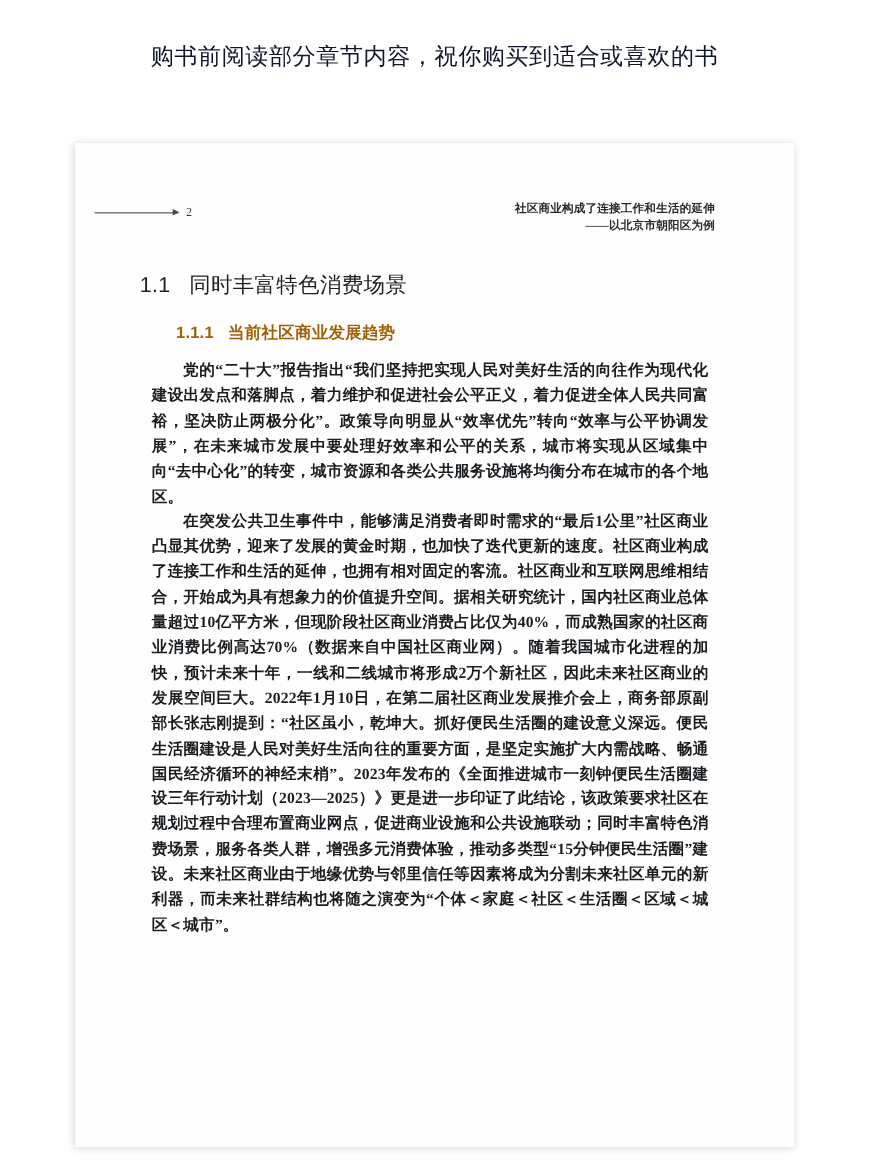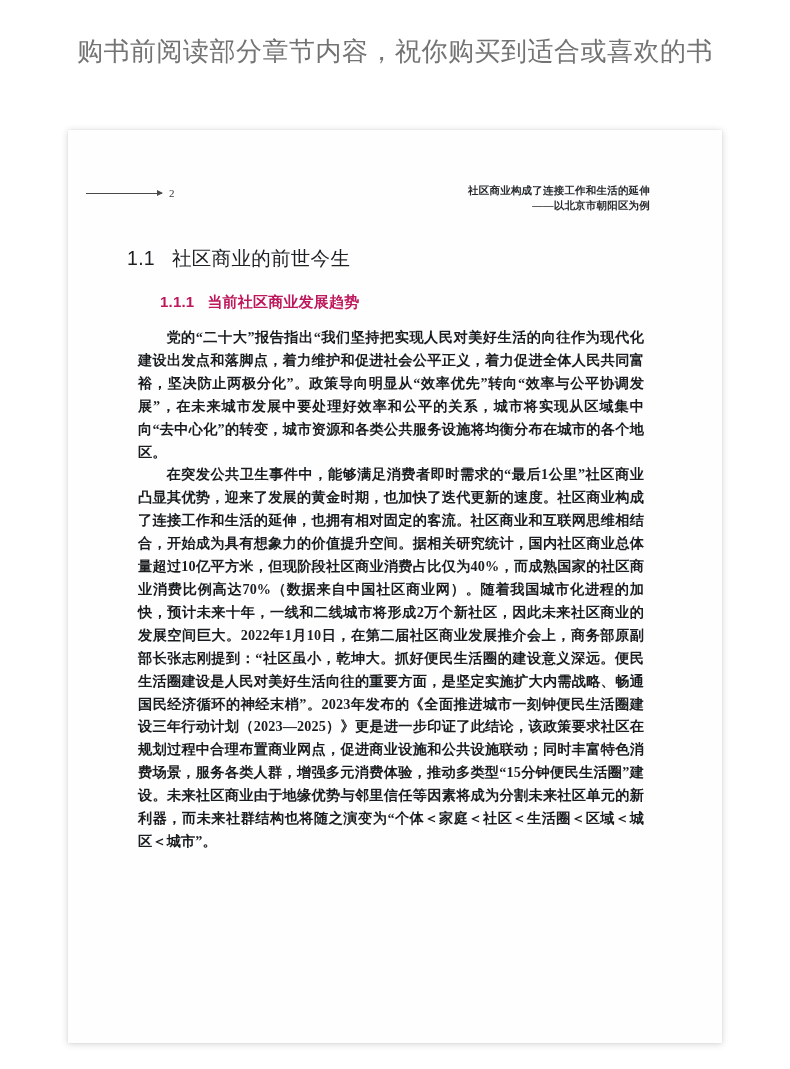--- a/index.html
+++ b/index.html
@@ -22,23 +22,23 @@
     left: 0;
     width: 790px;
     height: 104px;
     display: flex;
     align-items: center;
     justify-content: center;
     background: #ffffff;
   }
   .promo-text {
     font-family: "Liberation Sans", "DejaVu Sans", sans-serif;
-    font-size: 26px;
+    font-size: 21px;
     line-height: 1.2;
-    color: #737373;
+    color: #0f172a;
     letter-spacing: 0.5px;
     white-space: nowrap;
   }
 
   
   .page-sheet {
     position: absolute;
     left: 68px;
     top: 130px;
     width: 654px;
@@ -114,21 +114,21 @@
   }
   .h2-section .num { margin-right: 17px; }
 
   .h3-subsection {
     position: absolute;
     left: 92px;
     top: 163px;
     font-family: "Liberation Sans", "DejaVu Sans", sans-serif;
     font-size: 15px;
     font-weight: bold;
-    color: #be185d;
+    color: #a16207;
     letter-spacing: 0.2px;
     white-space: nowrap;
   }
   .h3-subsection .num { margin-right: 13px; }
 
   
   .body-block {
     position: absolute;
     left: 70px;
     top: 196px;
@@ -161,21 +161,21 @@
       <div class="folio-rule"></div>
       <div class="folio-number">2</div>
     </div>
     <div class="running-title">
       <span>社区商业构成了连接工作和生活的延伸</span>
       <span class="sub">——以北京市朝阳区为例</span>
     </div>
   </div>
 
   <div class="h2-section">
-    <span class="num">1.1</span><span>社区商业的前世今生</span>
+    <span class="num">1.1</span><span>同时丰富特色消费场景</span>
   </div>
 
   <div class="h3-subsection">
     <span class="num">1.1.1</span><span>当前社区商业发展趋势</span>
   </div>
 
   <div class="body-block">
     <p class="para">党的“二十大”报告指出“我们坚持把实现人民对美好生活的向往作为现代化建设出发点和落脚点，着力维护和促进社会公平正义，着力促进全体人民共同富裕，坚决防止两极分化”。政策导向明显从“效率优先”转向“效率与公平协调发展”，在未来城市发展中要处理好效率和公平的关系，城市将实现从区域集中向“去中心化”的转变，城市资源和各类公共服务设施将均衡分布在城市的各个地区。</p>
     <p class="para">在突发公共卫生事件中，能够满足消费者即时需求的“最后1公里”社区商业凸显其优势，迎来了发展的黄金时期，也加快了迭代更新的速度。社区商业构成了连接工作和生活的延伸，也拥有相对固定的客流。社区商业和互联网思维相结合，开始成为具有想象力的价值提升空间。据相关研究统计，国内社区商业总体量超过10亿平方米，但现阶段社区商业消费占比仅为40%，而成熟国家的社区商业消费比例高达70%（数据来自中国社区商业网）。随着我国城市化进程的加快，预计未来十年，一线和二线城市将形成2万个新社区，因此未来社区商业的发展空间巨大。2022年1月10日，在第二届社区商业发展推介会上，商务部原副部长张志刚提到：“社区虽小，乾坤大。抓好便民生活圈的建设意义深远。便民生活圈建设是人民对美好生活向往的重要方面，是坚定实施扩大内需战略、畅通国民经济循环的神经末梢”。2023年发布的《全面推进城市一刻钟便民生活圈建设三年行动计划（2023—2025）》更是进一步印证了此结论，该政策要求社区在规划过程中合理布置商业网点，促进商业设施和公共设施联动；同时丰富特色消费场景，服务各类人群，增强多元消费体验，推动多类型“15分钟便民生活圈”建设。未来社区商业由于地缘优势与邻里信任等因素将成为分割未来社区单元的新利器，而未来社群结构也将随之演变为“个体＜家庭＜社区＜生活圈＜区域＜城区＜城市”。</p>
   </div>

